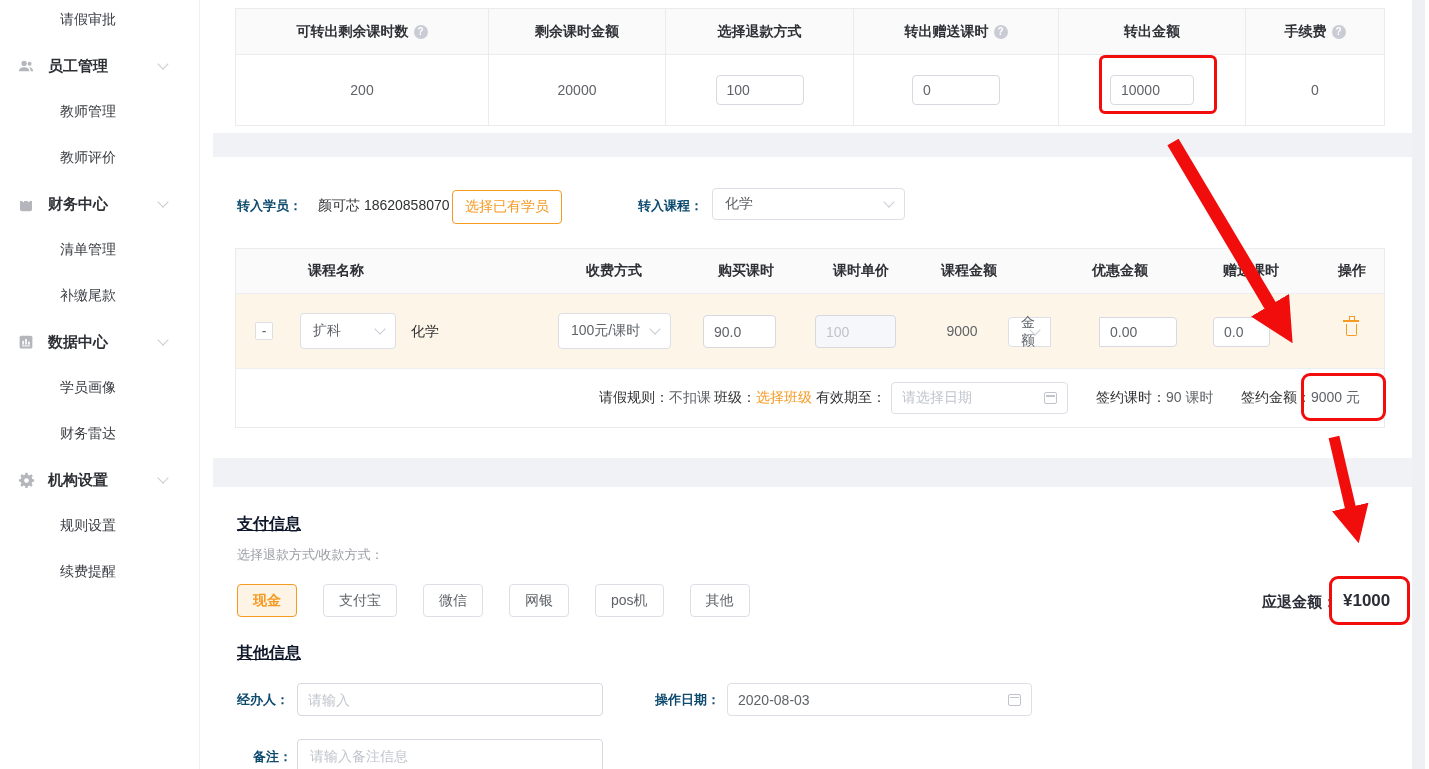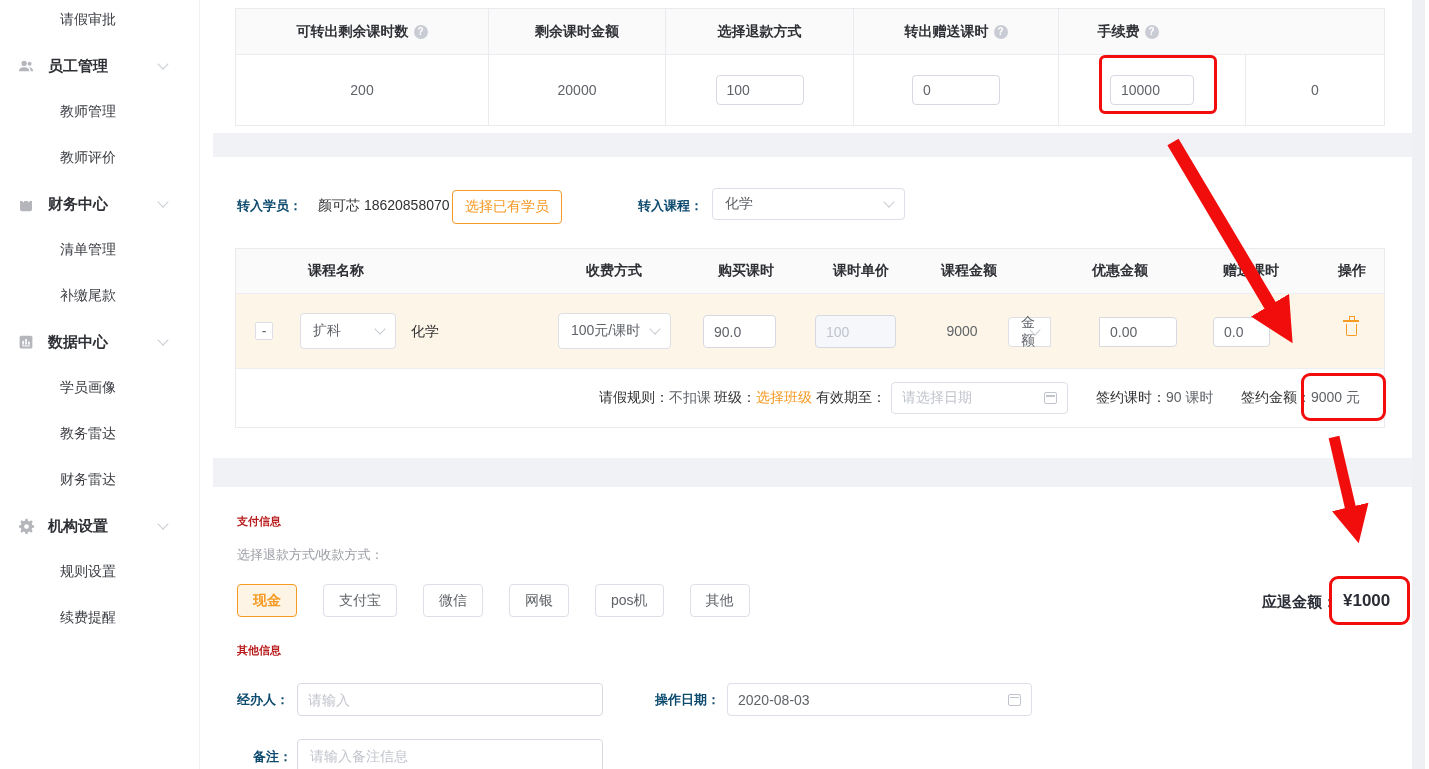--- a/index.html
+++ b/index.html
@@ -71,21 +71,21 @@
   .link-orange { color:#f59a23; cursor:pointer; }
   .date-box { position:absolute; display:flex; align-items:center; justify-content:space-between;
               border:1px solid #dcdfe6; border-radius:4px; background:#fff; padding:0 10px; font-size:14px; color:#c0c4cc; }
   .trash { position:relative; width:11px; height:12px; border:1.5px solid #f59a23; border-top:none;
            border-radius:0 0 2px 2px; display:inline-block; margin-top:6px; cursor:pointer; }
   .trash::before { content:""; position:absolute; left:-4px; top:-4px; width:16px; height:1.5px; background:#f59a23; }
   .trash::after { content:""; position:absolute; left:2px; top:-8px; width:4px; height:3px;
                   border:1.5px solid #f59a23; border-bottom:none; }
 
   
-  .sec-title { font-size:11px; font-weight:bold; color:#b91c1c; }
+  .sec-title { font-size:16px; font-weight:bold; color:#0f172a;text-decoration:underline; }
   .sub-note { font-size:13px; color:#9a9da3; }
   .pay-buttons { display:flex; gap:26px; }
   .pbtn { height:33px; padding:0 15px; border:1px solid #dcdfe6; border-radius:4px; background:#fff;
           color:#5f6368; font-size:14px; display:inline-flex; align-items:center; cursor:pointer; font-family:inherit; }
   .pbtn.active { border-color:#f59a23; color:#f59a23; background:#fdf4e5; font-weight:bold; }
   .refund-label { font-size:15px; font-weight:bold; color:#2b2e36; }
   .refund-value { font-size:17px; font-weight:bold; color:#2b2e36; }
   .ta { border:1px solid #d6d9e0; border-radius:4px; padding:8px 12px; font-size:14px; color:#5f6368;
         font-family:inherit; resize:none; outline:none; }
   .ta::placeholder { color:#c0c4cc; }
@@ -149,23 +149,20 @@
             </g>
           </svg>
         </span>
       <span>数据中心</span>
       <span class="chev"></span>
     </div>
     <div class="side-item sub">
         <span>学员画像</span>
       </div>
     <div class="side-item sub">
-        <span>教务雷达</span>
-      </div>
-    <div class="side-item sub">
         <span>财务雷达</span>
       </div>
     <div class="side-item group">
       <span class="ico">
           <svg width="19" height="19" viewBox="0 0 24 24" fill="#b4b6bc">
             <path d="M21.7 13.3v-2.6l-2.5-.6a7.3 7.3 0 0 0-.7-1.8l1.4-2.2-1.9-1.9-2.2 1.4c-.5-.3-1.1-.5-1.8-.7L13.3 2.3h-2.6l-.6 2.5c-.6.2-1.2.4-1.8.7L6.1 4.2 4.2 6.1l1.4 2.2c-.3.6-.5 1.1-.7 1.8l-2.5.6v2.6l2.5.6c.2.6.4 1.2.7 1.8l-1.4 2.2 1.9 1.9 2.2-1.4c.5.3 1.1.5 1.8.7l.6 2.5h2.6l.6-2.5c.6-.2 1.2-.4 1.8-.7l2.2 1.4 1.9-1.9-1.4-2.2c.3-.5.5-1.1.7-1.8z"></path>
             <circle cx="12" cy="12" r="3" fill="#fff"></circle>
           </svg>
         </span>
       <span>机构设置</span>
@@ -191,20 +188,23 @@
         </div>
       <div class="t1-col" style="width:177px">
           <span>剩余课时金额</span>
         </div>
       <div class="t1-col" style="width:188px">
           <span>选择退款方式</span>
         </div>
       <div class="t1-col" style="width:205px">
           <span>转出赠送课时</span>
           <span class="help"></span>
+        </div>
+      <div class="t1-col" style="width:187px">
+          <span>转出金额</span>
         </div>
       <div class="t1-col" style="width:138px">
           <span>手续费</span>
           <span class="help"></span>
         </div>
     </div>
     <div class="t1-body">
       <div class="t1-cell" style="width:253px">200</div>
       <div class="t1-cell" style="width:177px">20000</div>
       <div class="t1-cell" style="width:188px">

